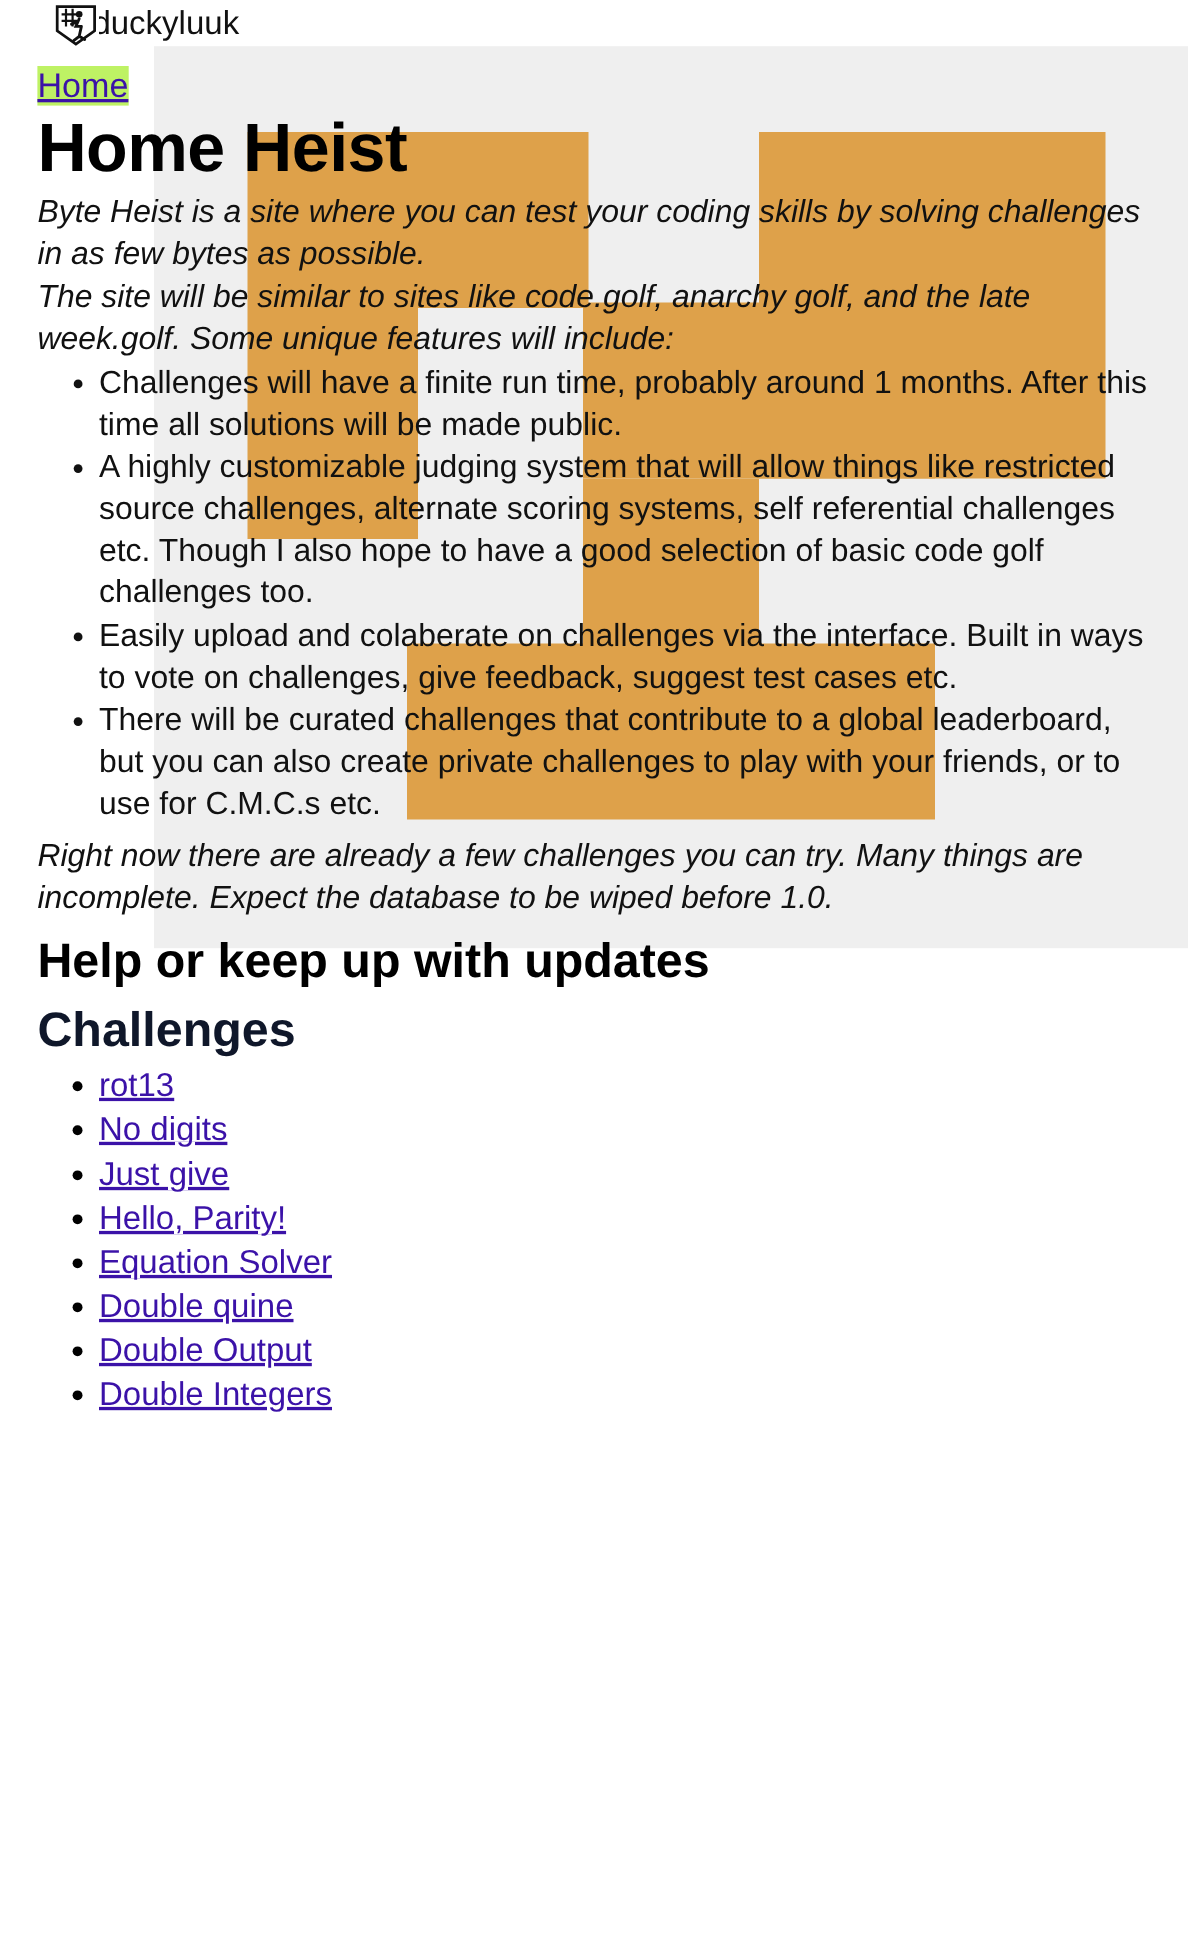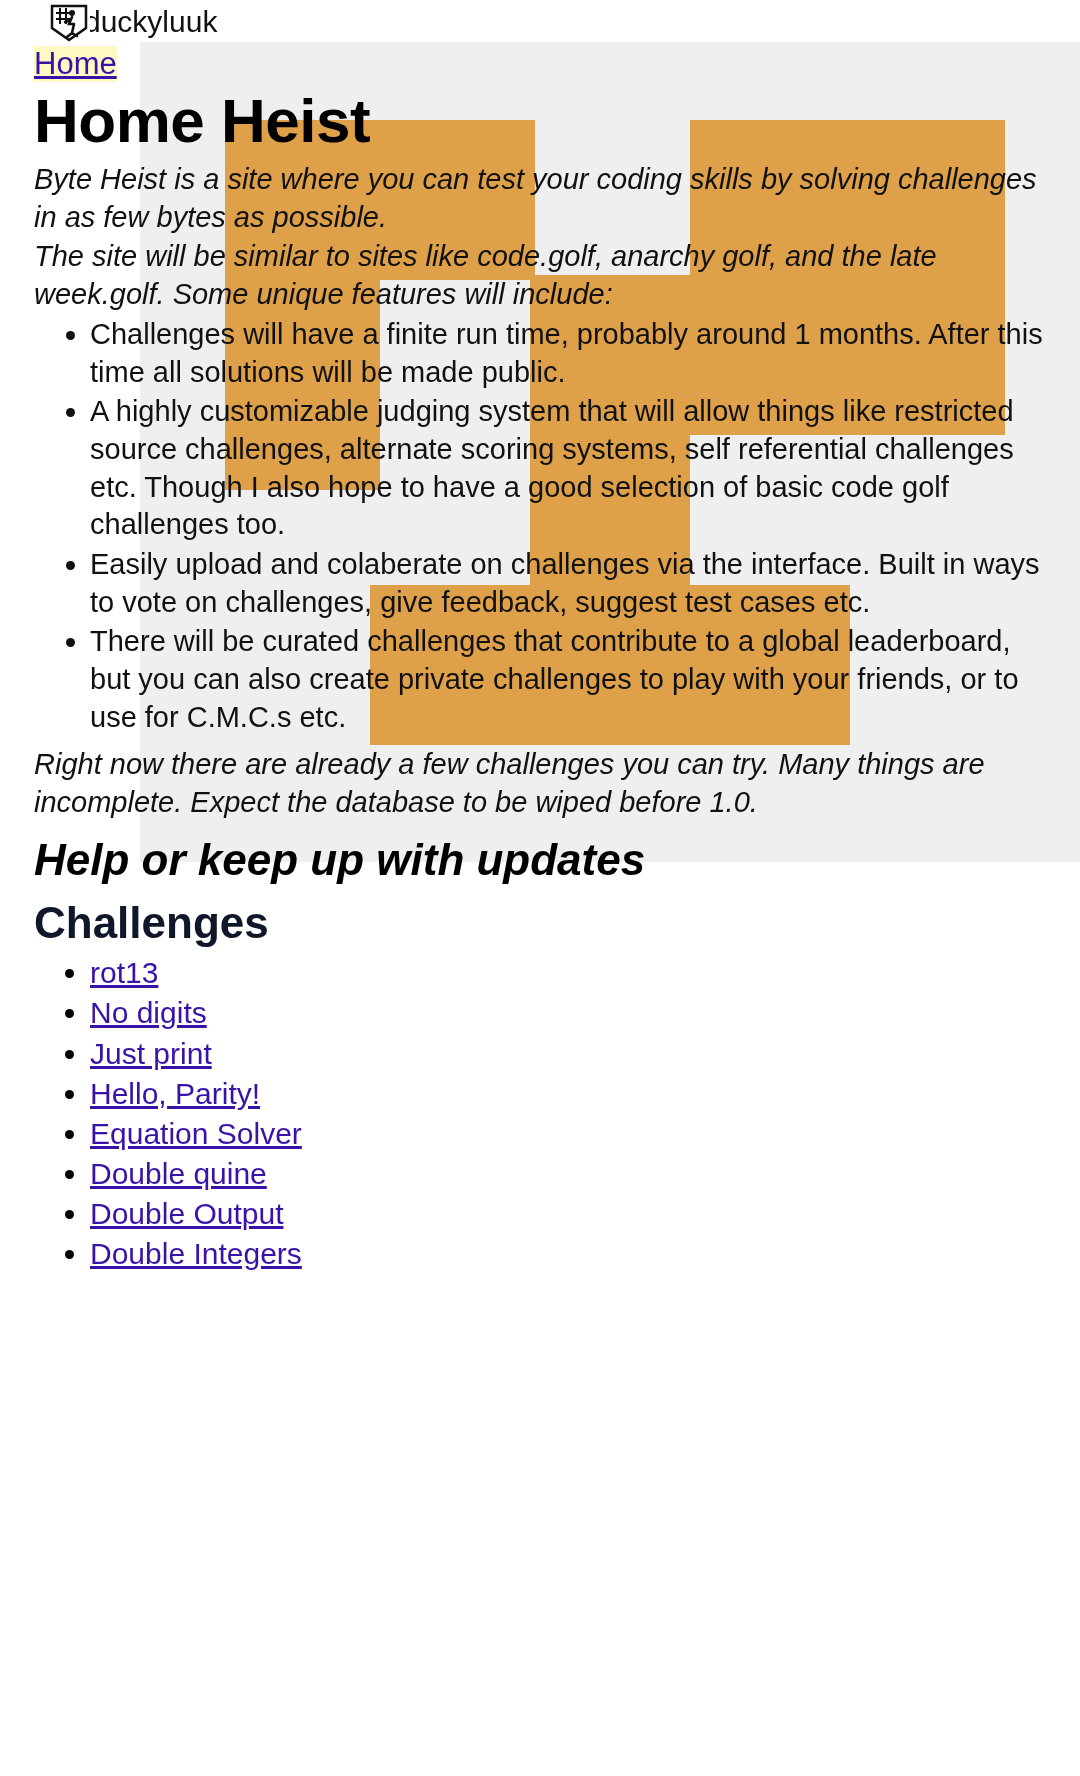--- a/index.html
+++ b/index.html
@@ -64,22 +64,22 @@
     z-index: 2;
     padding: 0 32px 0 34px;
     box-sizing: border-box;
     width: 1080px;
   }
   .home-link {
     display: inline-block;
     font-size: 31px;
     color: #3b12a8;
     text-decoration: underline;
-    margin: 2px 0 2px 0;
-    background: #fef9c3;
+    margin: 16px 0 2px 0;
+    background: #bef264;
   }
   h1.page-title {
     font-size: 62px;
     font-weight: bold;
     margin: 4px 0 8px 0;
     letter-spacing: -0.5px;
     color: #000;
     line-height: 1.05;
   }
   p.para {
@@ -98,21 +98,20 @@
     line-height: 1.30;
     margin: 0 0 2px 0;
     color: #111;
   }
   h2.section-title {
     font-size: 44px;
     font-weight: bold;
     margin: 14px 0 6px 0;
     color: #000;
     line-height: 1.1;
-    font-style: italic;
   }
   h2.challenges-title {
     font-size: 44px;
     font-weight: bold;
     margin: 16px 0 8px 0;
     color: #0f172a;
     line-height: 1.05;
   }
   a.inline-link {
     color: #3b12a8;
@@ -175,21 +174,21 @@
 
   <p class="para">Right now there are already a few challenges you can try. Many things are incomplete. Expect the database to be wiped before 1.0.</p>
 
   <h2 class="section-title">Help or keep up with updates</h2>
 
   <h2 class="challenges-title">Challenges</h2>
 
   <ul class="challenge-list">
     <li><a href="#">rot13</a></li>
     <li><a href="#">No digits</a></li>
-    <li><a href="#">Just print</a></li>
+    <li><a href="#">Just give</a></li>
     <li><a href="#">Hello, Parity!</a></li>
     <li><a href="#">Equation Solver</a></li>
     <li><a href="#">Double quine</a></li>
     <li><a href="#">Double Output</a></li>
     <li><a href="#">Double Integers</a></li>
   </ul>
 
   <div class="spacer"></div>
 </div>
 

